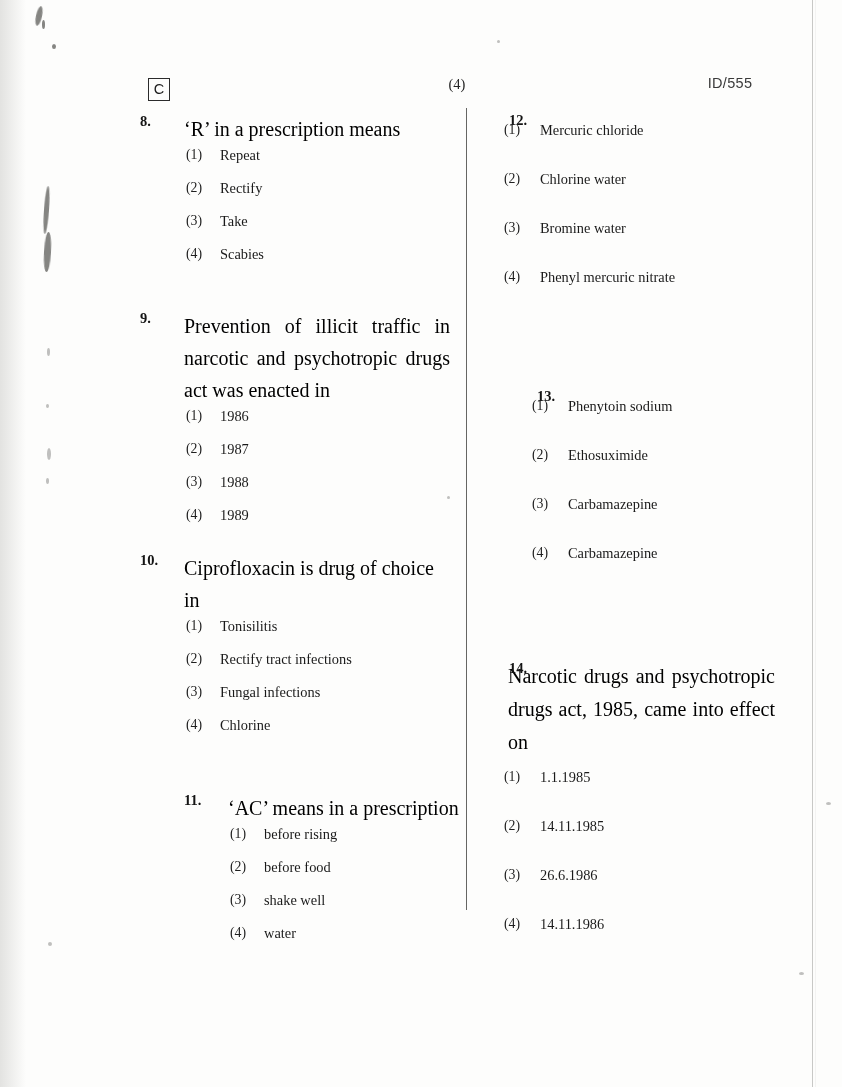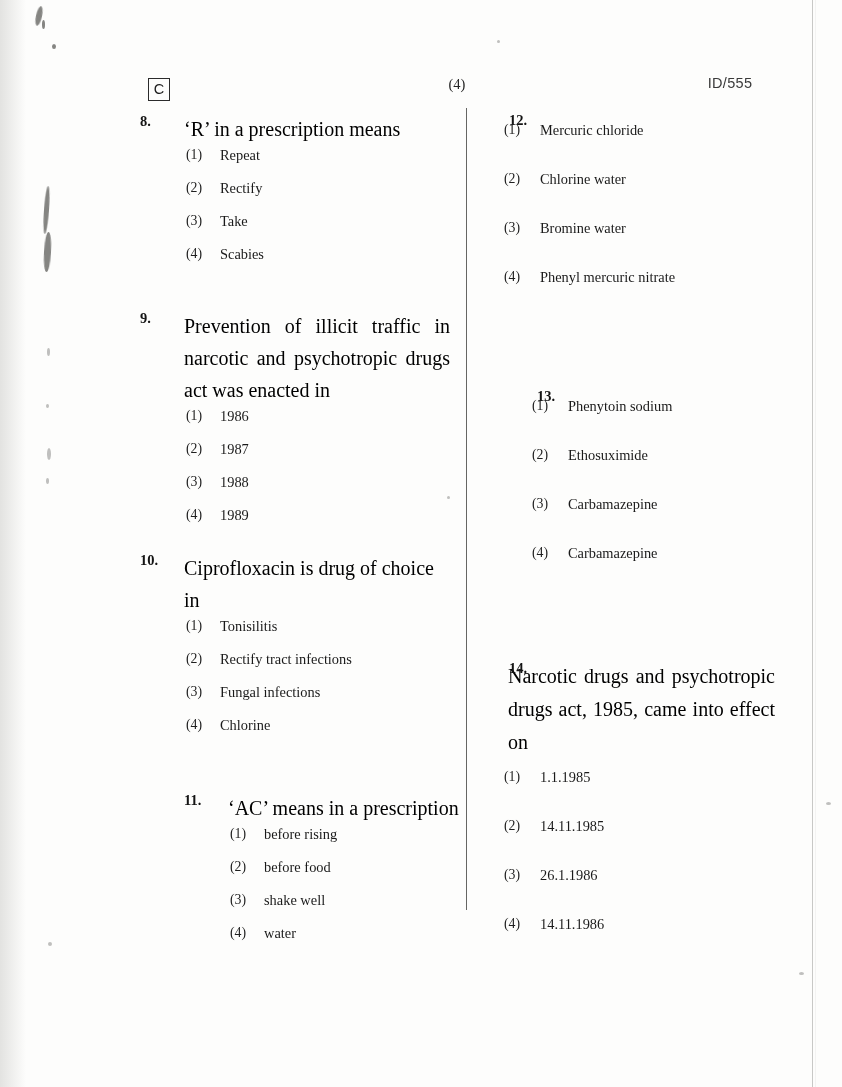--- a/index.html
+++ b/index.html
@@ -342,21 +342,21 @@
           <div class="opt">
             <span class="opt-num">(1)</span>
             <span class="opt-label">1.1.1985</span>
           </div>
           <div class="opt">
             <span class="opt-num">(2)</span>
             <span class="opt-label">14.11.1985</span>
           </div>
           <div class="opt">
             <span class="opt-num">(3)</span>
-            <span class="opt-label">26.1.1986</span>
+            <span class="opt-label">26.6.1986</span>
           </div>
           <div class="opt">
             <span class="opt-num">(4)</span>
             <span class="opt-label">14.11.1986</span>
           </div>
         </div>
       </div>
     </div>
 
 </div>

